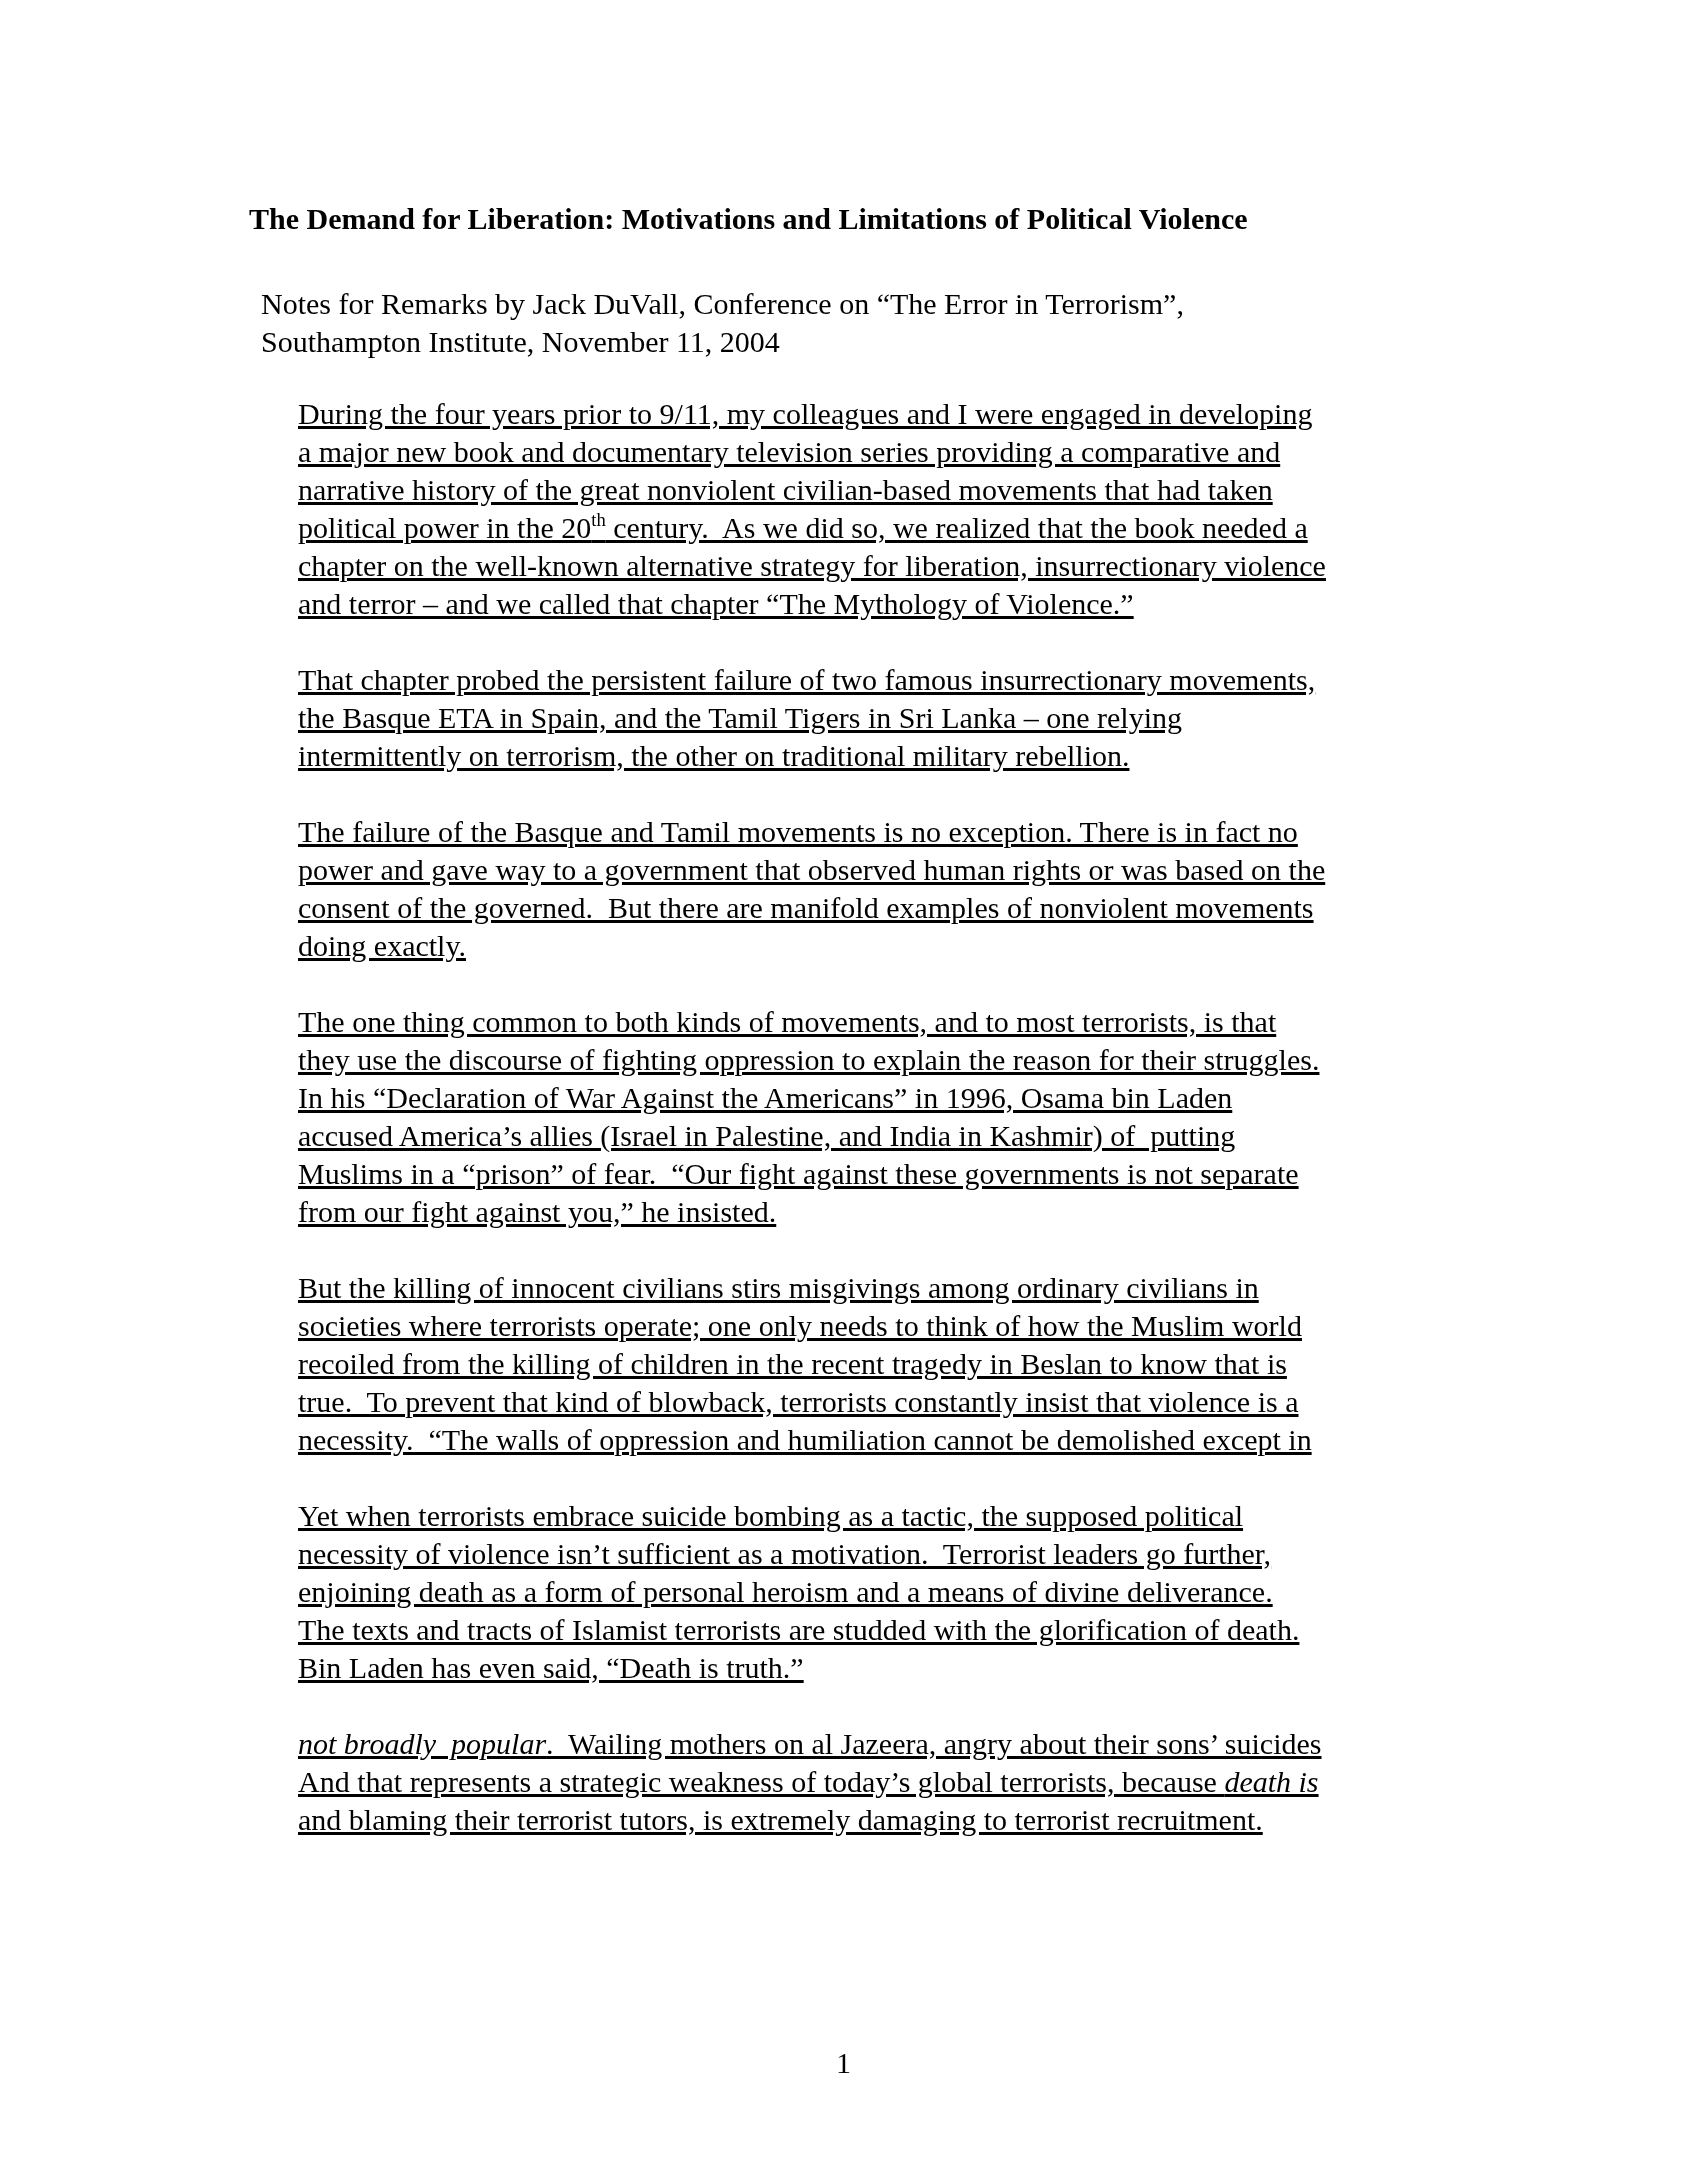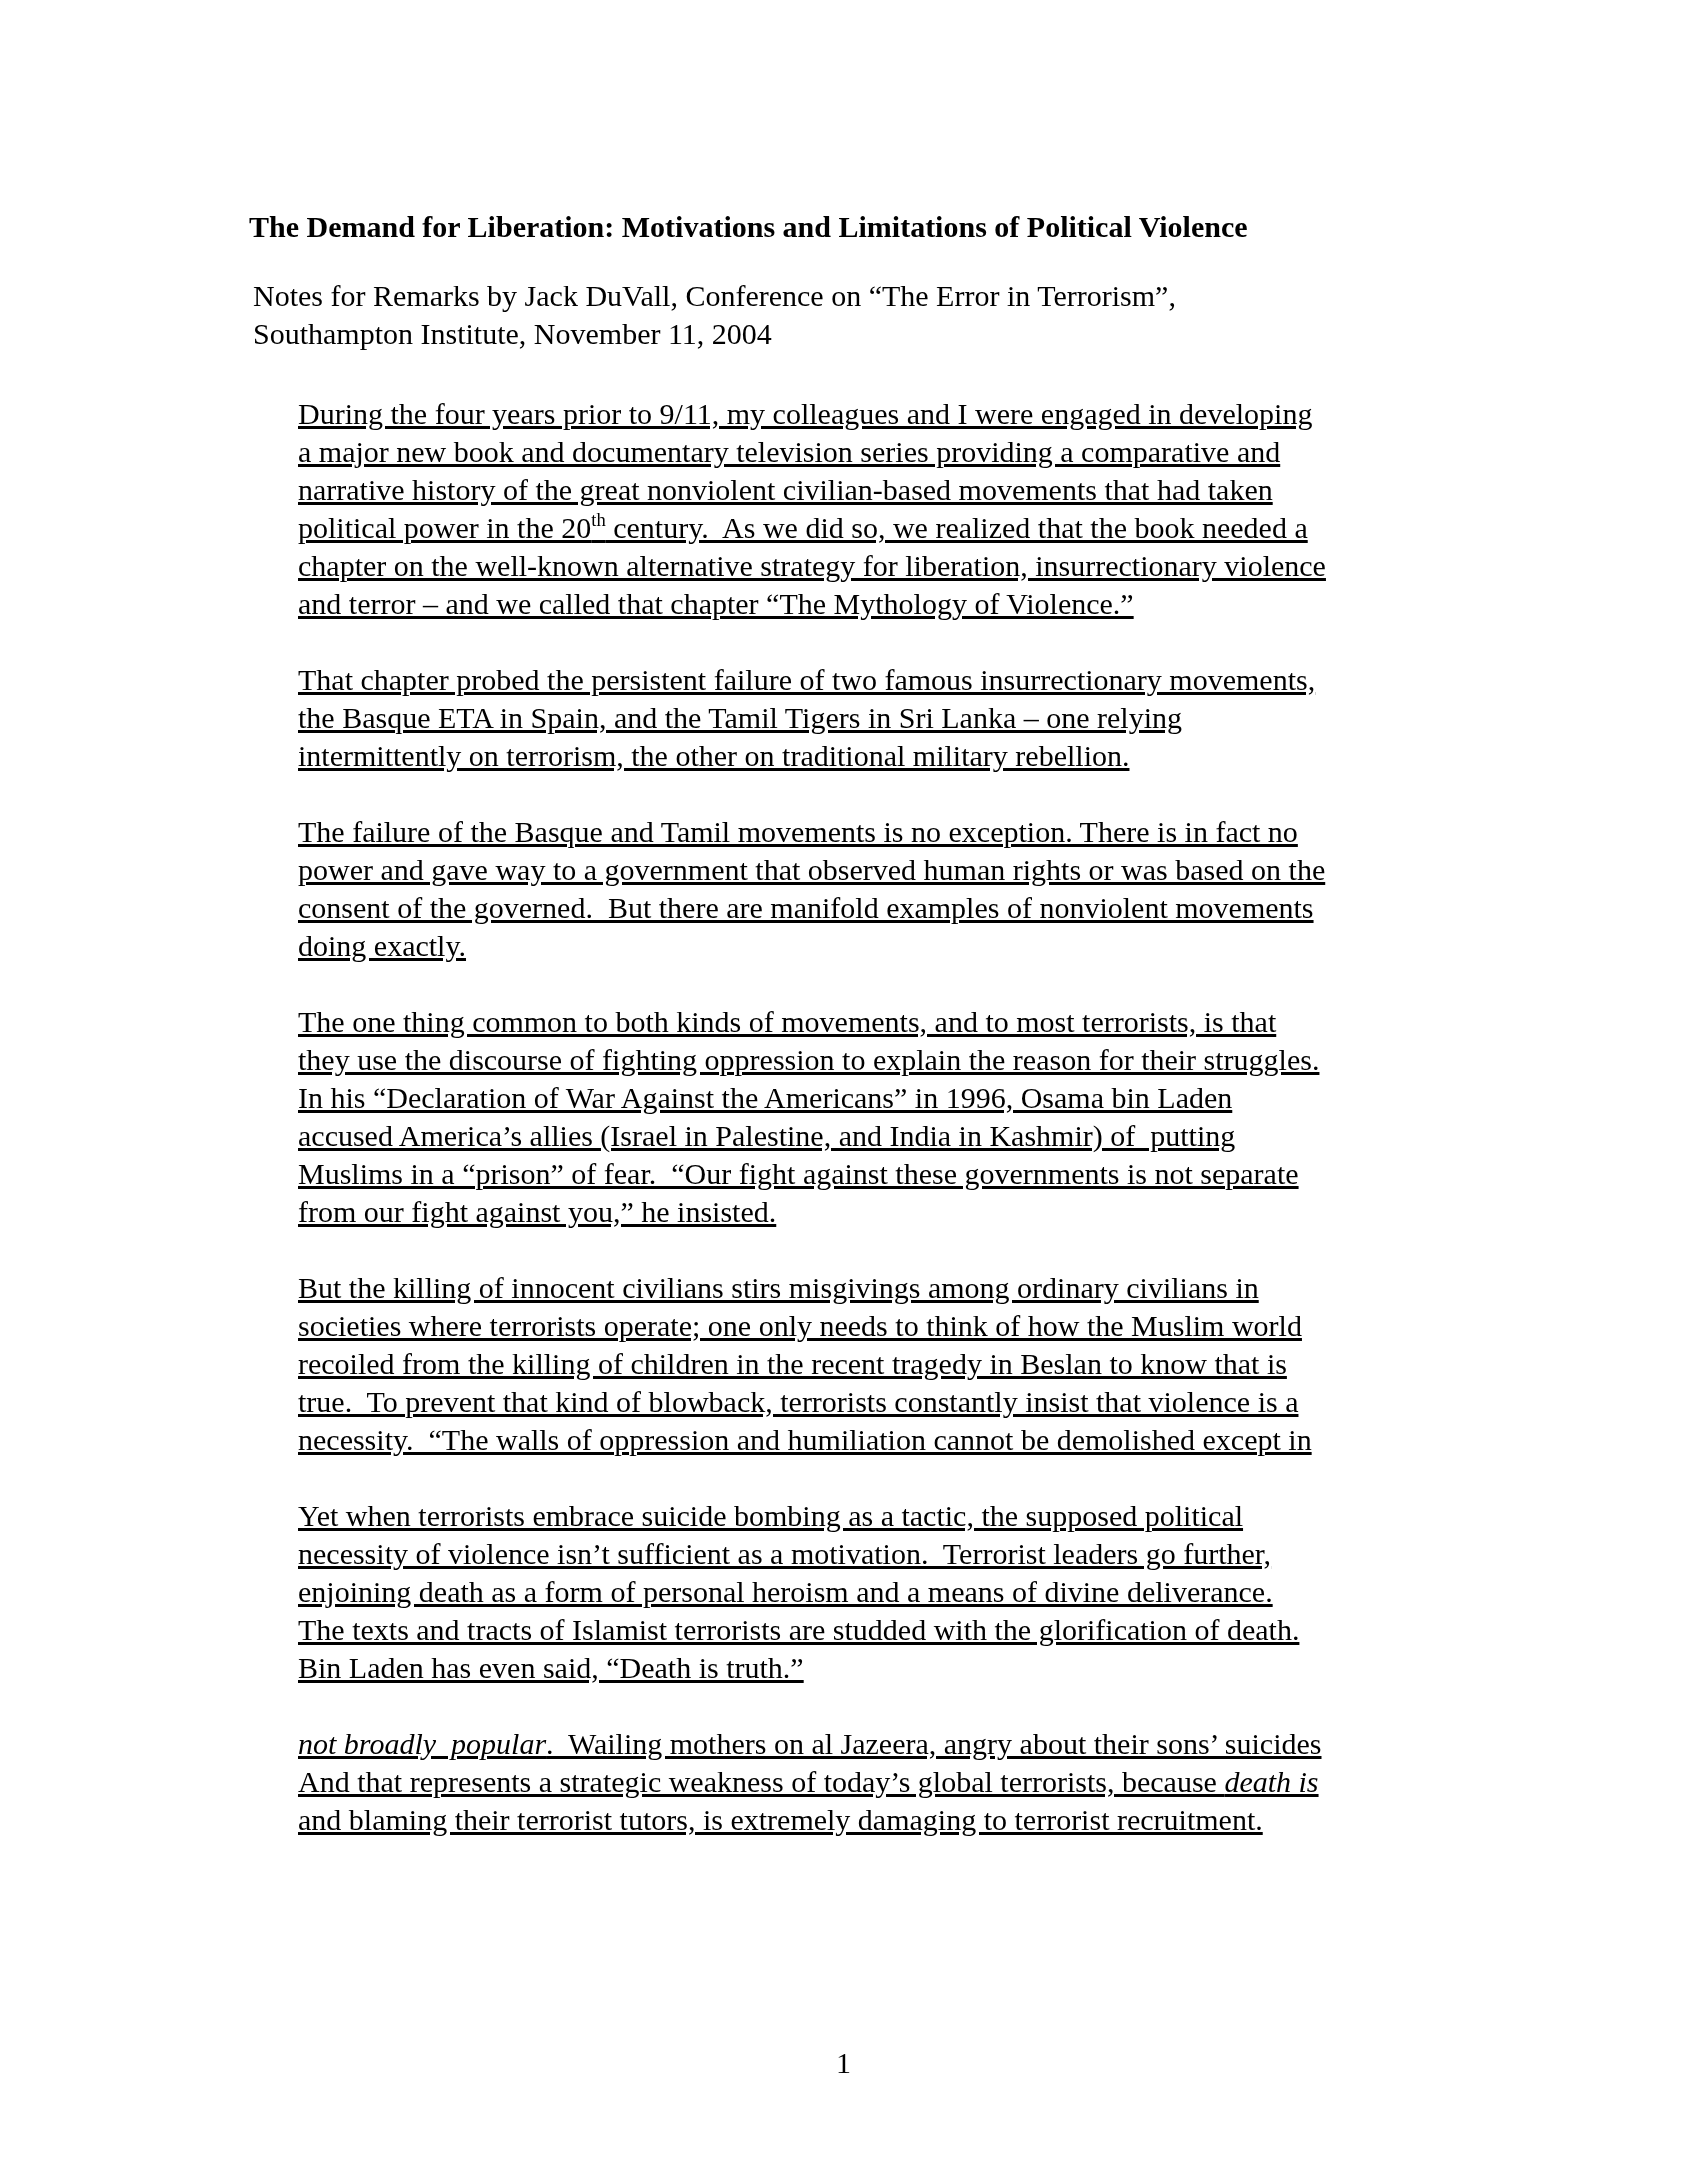--- a/index.html
+++ b/index.html
@@ -19,34 +19,34 @@
       position: absolute;
       left: 0;
       top: 0;
       width: 1687px;
       height: 2183px;
       background: #ffffff;
     }
     .title {
       position: absolute;
       left: 249px;
-      top: 208px;
+      top: 200px;
       font-size: 30px;
       font-weight: bold;
       line-height: 38px;
       white-space: nowrap;
       margin: 0;
     }
     .subtitle {
       position: absolute;
       left: 249px;
       top: 273px;
       font-size: 30px;
       line-height: 38px;
-      margin: 4px;
+      margin: 12px;
     }
     .line {
       display: block;
       white-space: pre;
       height: 38px;
       line-height: 38px;
     }
     .body {
       position: absolute;
       left: 298px;

